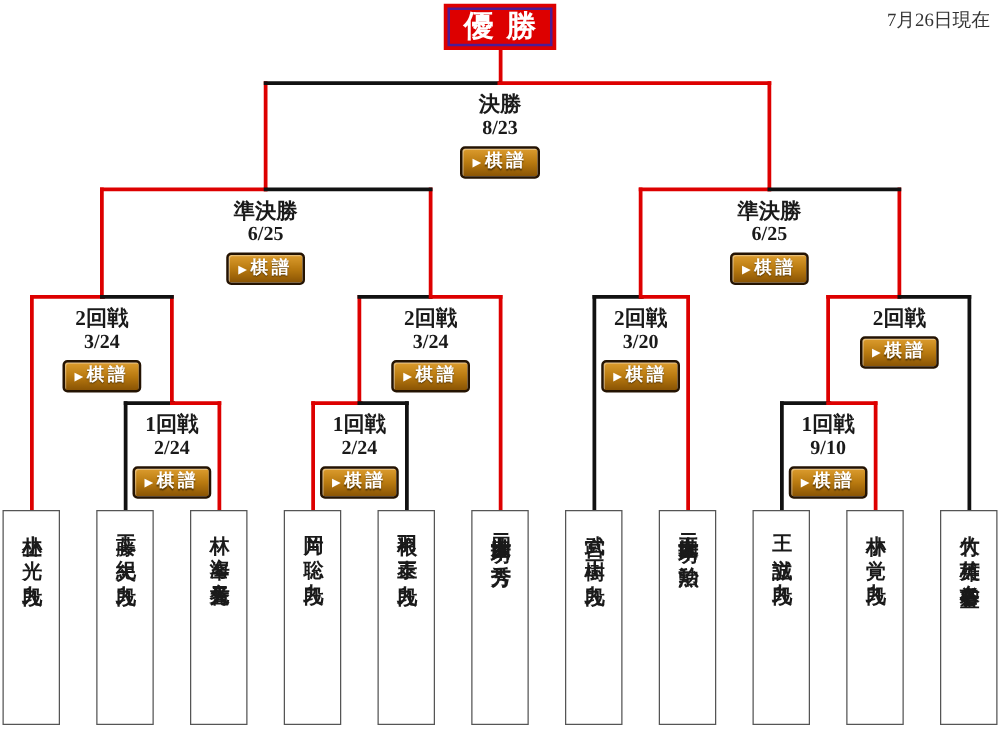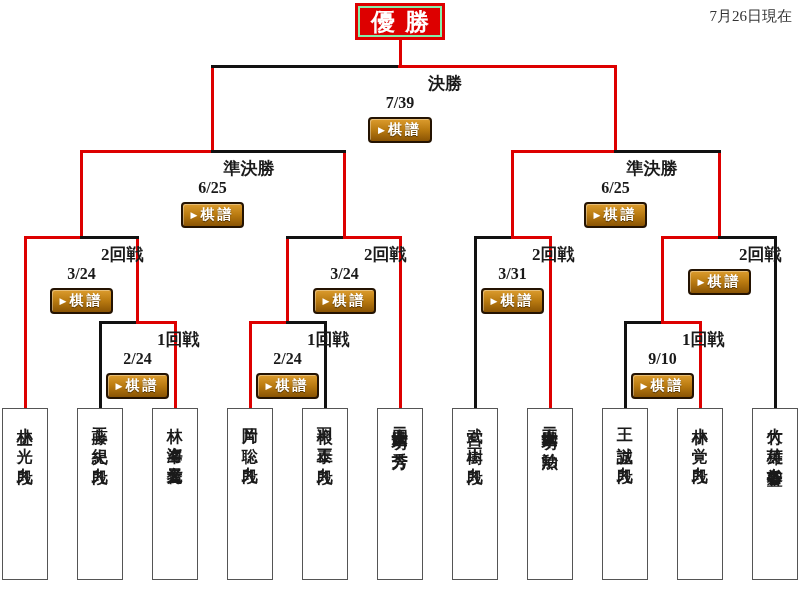--- a/index.html
+++ b/index.html
@@ -6,27 +6,27 @@
   #stage{position:relative;width:800px;height:590px;background:#fff;overflow:hidden;
          font-family:"Liberation Serif","DejaVu Serif",serif;color:#1a1a1a;}
   .seg{position:absolute;}
   .red{background:#dd0000;}
   .blk{background:#111111;}
   .v{width:3px;}
   .h{height:3px;}
   
   .champ{position:absolute;left:355px;top:3px;width:90px;height:37px;background:#dd0000;
          display:flex;align-items:center;justify-content:center;box-sizing:border-box;padding:3px;}
-  .champ-inner{flex:1;height:100%;border:2px solid #86efac;display:flex;align-items:center;justify-content:center;box-sizing:border-box;}
+  .champ-inner{flex:1;height:100%;border:2px solid #4c1d95;display:flex;align-items:center;justify-content:center;box-sizing:border-box;}
   .champ-label{color:#fff;font-weight:bold;font-size:24px;letter-spacing:10px;padding-left:10px;line-height:1;}
   
   .datenote{position:absolute;top:7px;right:8px;font-weight:normal;font-size:15px;color:#333;}
   
   .match{position:absolute;width:124px;text-align:center;}
-  .round{font-weight:bold;font-size:17px;line-height:19px;text-align:right;}
+  .round{font-weight:bold;font-size:17px;line-height:19px;}
   .mdate{font-weight:bold;font-size:16px;line-height:19px;}
   
   .kifu{display:inline-flex;align-items:center;justify-content:center;margin-top:5px;
         height:22px;padding:0 8px;border:2px solid #241302;border-radius:4px;cursor:pointer;
         background:linear-gradient(180deg,#dc9c2e 0%,#b97a10 50%,#8a5404 100%);
         box-shadow:inset 1px 1px 0 rgba(255,255,255,0.35);}
   .kifu .arrow{color:#fff;font-size:9px;margin-right:3px;line-height:1;}
   .kifu .klabel{color:#fff;font-weight:bold;font-size:14px;letter-spacing:3px;line-height:1;
         text-shadow:0 1px 1px rgba(0,0,0,0.5);}
   
@@ -94,21 +94,21 @@
   <div class="champ">
     <div class="champ-inner">
       <span class="champ-label">優勝</span>
     </div>
   </div>
 
   <div class="datenote">7月26日現在</div>
 
   <div class="match" style="left:338px;top:74px;">
     <div class="round">決勝</div>
-    <div class="mdate">7/39</div>
+    <div class="mdate">8/23</div>
     <span class="kifu">
         <span class="arrow">▶</span>
         <span class="klabel">棋譜</span>
       </span>
   </div>
 
   <div class="match" style="left:150.5px;top:159px;">
     <div class="round">準決勝</div>
     <div class="mdate">6/25</div>
     <span class="kifu">
@@ -139,21 +139,21 @@
     <div class="round">2回戦</div>
     <div class="mdate">3/24</div>
     <span class="kifu">
         <span class="arrow">▶</span>
         <span class="klabel">棋譜</span>
       </span>
   </div>
 
   <div class="match" style="left:450.5px;top:245px;">
     <div class="round">2回戦</div>
-    <div class="mdate">3/31</div>
+    <div class="mdate">3/20</div>
     <span class="kifu">
         <span class="arrow">▶</span>
         <span class="klabel">棋譜</span>
       </span>
   </div>
 
   <div class="match" style="left:657.5px;top:245px;">
     <div class="round">2回戦</div>
     <span class="kifu">
         <span class="arrow">▶</span>

